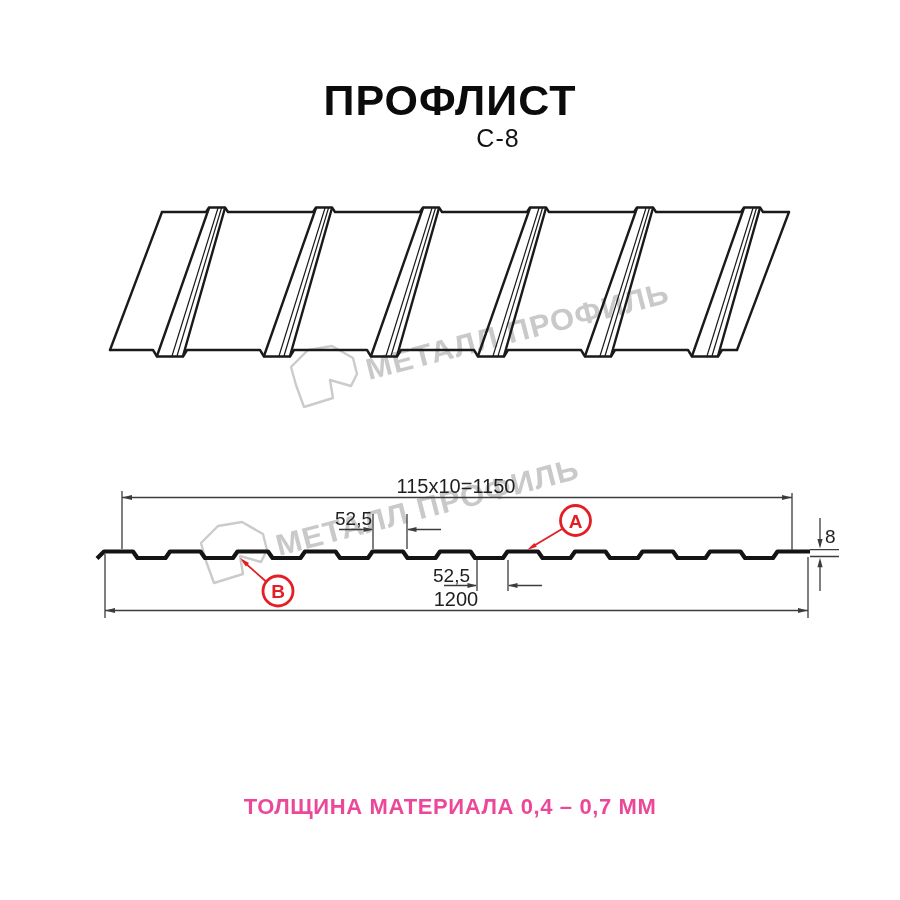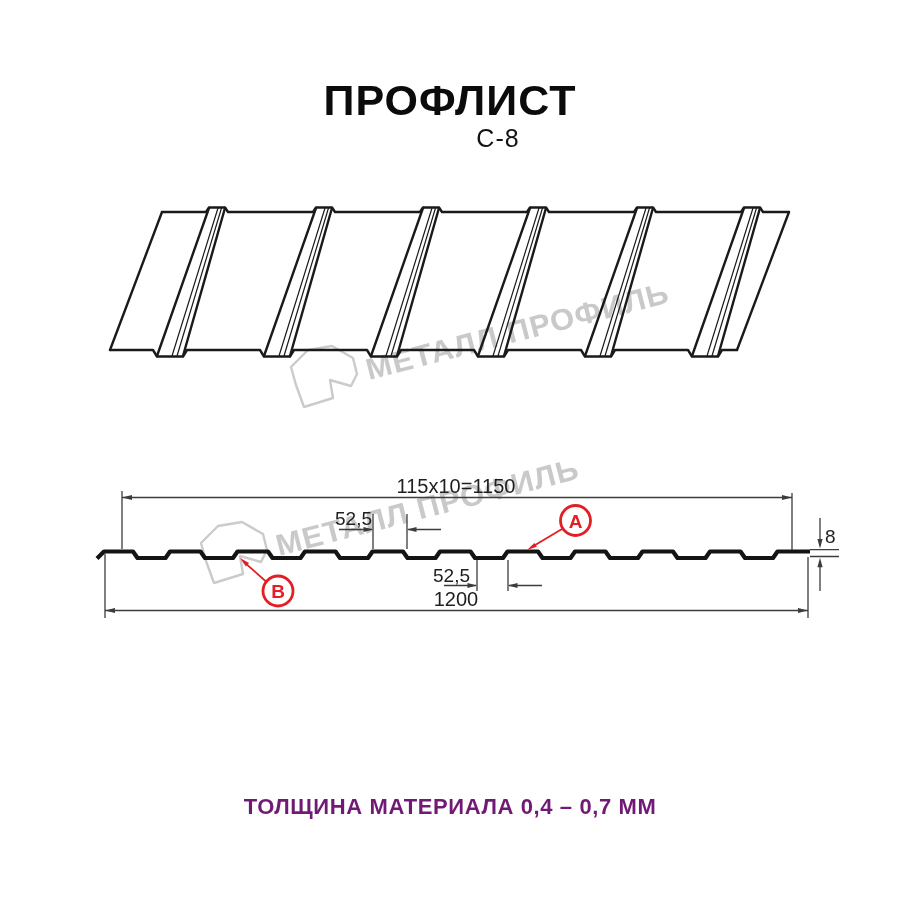--- a/index.html
+++ b/index.html
@@ -3,21 +3,21 @@
 <meta charset="utf-8">
 <style>
   html,body{margin:0;padding:0;background:#ffffff;}
   #stage{position:relative;width:900px;height:900px;background:#ffffff;overflow:hidden;
          font-family:"Liberation Sans", sans-serif;padding-left:48px;}
   .page-title{position:absolute;left:0;top:76px;width:900px;text-align:center;
               font-size:43px;font-weight:800;letter-spacing:1px;color:#0b0b0b;}
   .page-subtitle{position:absolute;left:0;top:124px;width:900px;text-align:center;
               font-size:25px;font-weight:500;letter-spacing:1px;color:#121212;margin-left:48px;}
   .footer-note{position:absolute;left:0;top:794px;width:900px;text-align:center;
-              font-size:22px;font-weight:700;letter-spacing:0.6px;color:#701a75;}
+              font-size:22px;font-weight:700;letter-spacing:0.6px;color:#ec4899;}
   svg{position:absolute;left:0;top:0;}
   .edge{stroke:#1a1a1a;stroke-width:2.4;fill:none;stroke-linejoin:round;stroke-linecap:round;}
   .thin{stroke:#1a1a1a;stroke-width:1.2;fill:none;}
   .profile{stroke:#141414;stroke-width:4.2;fill:none;stroke-linejoin:round;}
   .dimline{stroke:#3c3c3c;stroke-width:1.3;fill:none;}
   .dimarrow{fill:#3c3c3c;stroke:none;}
   .dimtext{fill:#1f1f1f;font-family:"Liberation Sans",sans-serif;}
   .red{stroke:#e31e24;fill:none;}
   .redtext{fill:#e31e24;font-family:"Liberation Sans",sans-serif;font-weight:bold;}
   .wm{fill:none;stroke:#cbcbcb;stroke-width:2.4;stroke-linejoin:round;}

